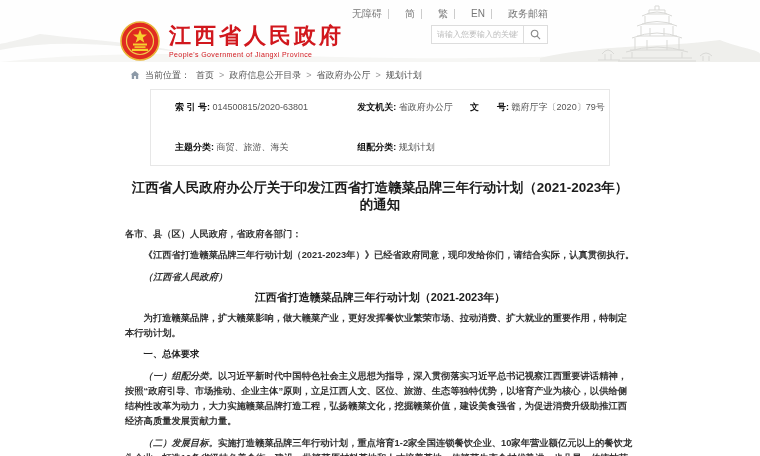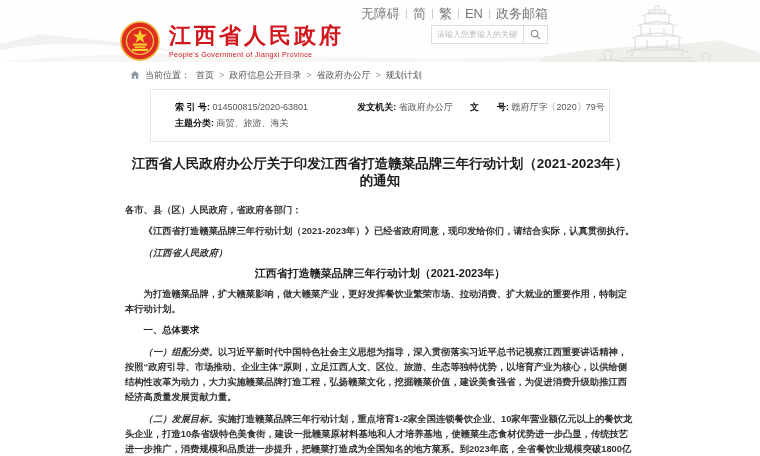--- a/index.html
+++ b/index.html
@@ -9,21 +9,21 @@
   
   .header { position:relative; height:62px; background:#fefefe; overflow:hidden; }
   .header-art { position:absolute; left:0; top:0; width:760px; height:62px; }
   .logo-wrap { position:absolute; left:120px; top:21px; display:flex; align-items:center; z-index:2; }
   .emblem { width:40px; height:40px; flex:0 0 40px; }
   .logo-text { margin-left:9px; }
   .site-title-cn { color:#d1171d; font-size:22px; font-weight:bold; letter-spacing:3px; line-height:24px; }
   .site-title-en { color:#d1171d; font-size:7px; letter-spacing:0.4px; margin-top:3px; }
 
   .header-right { position:absolute; right:212px; top:9px; z-index:2; text-align:right; }
-  .quick-links { display:flex; justify-content:flex-end; font-size:13px; color:#777; }
+  .quick-links { display:flex; justify-content:flex-end; font-size:10px; color:#777;gap:10px; }
   .quick-links span { padding:0 6px; border-right:1px solid #ccc; cursor:pointer; line-height:10px; }
   .quick-links span:last-child { border-right:none; padding-right:0; }
   .search-row { margin-top:6px; display:flex; justify-content:flex-end; }
   .search-input { width:92px; height:19px; border:1px solid #ddd; border-right:none; background:#fff;
     font-size:8px; color:#444; padding:0 5px; outline:none; }
   .search-input::placeholder { color:#bbb; }
   .search-btn { width:25px; height:19px; border:1px solid #ddd; background:#fff; cursor:pointer;
     display:flex; align-items:center; justify-content:center; }
   .pavilion { position:absolute; right:38px; top:2px; z-index:1; }
 
@@ -32,21 +32,21 @@
     font-size:9px; color:#555; background:#fff; }
   .breadcrumb-bar .home-icon { margin-right:5px; display:flex; }
   .crumb-label { color:#555; margin-right:6px; }
   .crumb-link { color:#555; cursor:pointer; }
   .crumb-sep { color:#999; margin:0 5px; }
   .crumb-current { color:#555; }
 
   
   .content { width:510px; margin:0 auto; }
   .meta-box { border:1px solid #e7e7e7; margin:1px 25px 0 25px; padding:11px 0 11px 24px;
-    display:grid; grid-template-columns:42% 26% 32%; row-gap:3px; font-size:9px; }
+    display:grid; grid-template-columns:42% 26% 32%; row-gap:27px; font-size:9px; }
   .meta-cell { white-space:nowrap; }
   .meta-label { font-weight:bold; color:#111; }
   .meta-value { color:#555; }
 
   .doc-title { margin-top:13px; text-align:center; font-size:13.5px; font-weight:bold;
     color:#1c1c1c; line-height:17px; }
 
   .doc-body { margin-top:14px; font-size:9.3px; color:#333; }
   .doc-body p { line-height:15px; margin-bottom:6px;font-weight:bold; }
   .p-indent { text-indent:2em; }
@@ -141,20 +141,24 @@
       <span class="meta-value">省政府办公厅</span>
     </div>
     <div class="meta-cell">
       <span class="meta-label">文　　号:</span>
       <span class="meta-value">赣府厅字〔2020〕79号</span>
     </div>
     <div class="meta-cell">
       <span class="meta-label">主题分类:</span>
       <span class="meta-value">商贸、旅游、海关</span>
     </div>
+    <div class="meta-cell">
+      <span class="meta-label">组配分类:</span>
+      <span class="meta-value">规划计划</span>
+    </div>
   </div>
 
   <h1 class="doc-title">江西省人民政府办公厅关于印发江西省打造赣菜品牌三年行动计划（2021-2023年）的通知</h1>
 
   <div class="doc-body">
     <p>各市、县（区）人民政府，省政府各部门：</p>
     <p class="p-indent">《江西省打造赣菜品牌三年行动计划（2021-2023年）》已经省政府同意，现印发给你们，请结合实际，认真贯彻执行。</p>
     <p class="p-indent kai">（江西省人民政府）</p>
 
     <p class="plan-title">江西省打造赣菜品牌三年行动计划（2021-2023年）</p>

